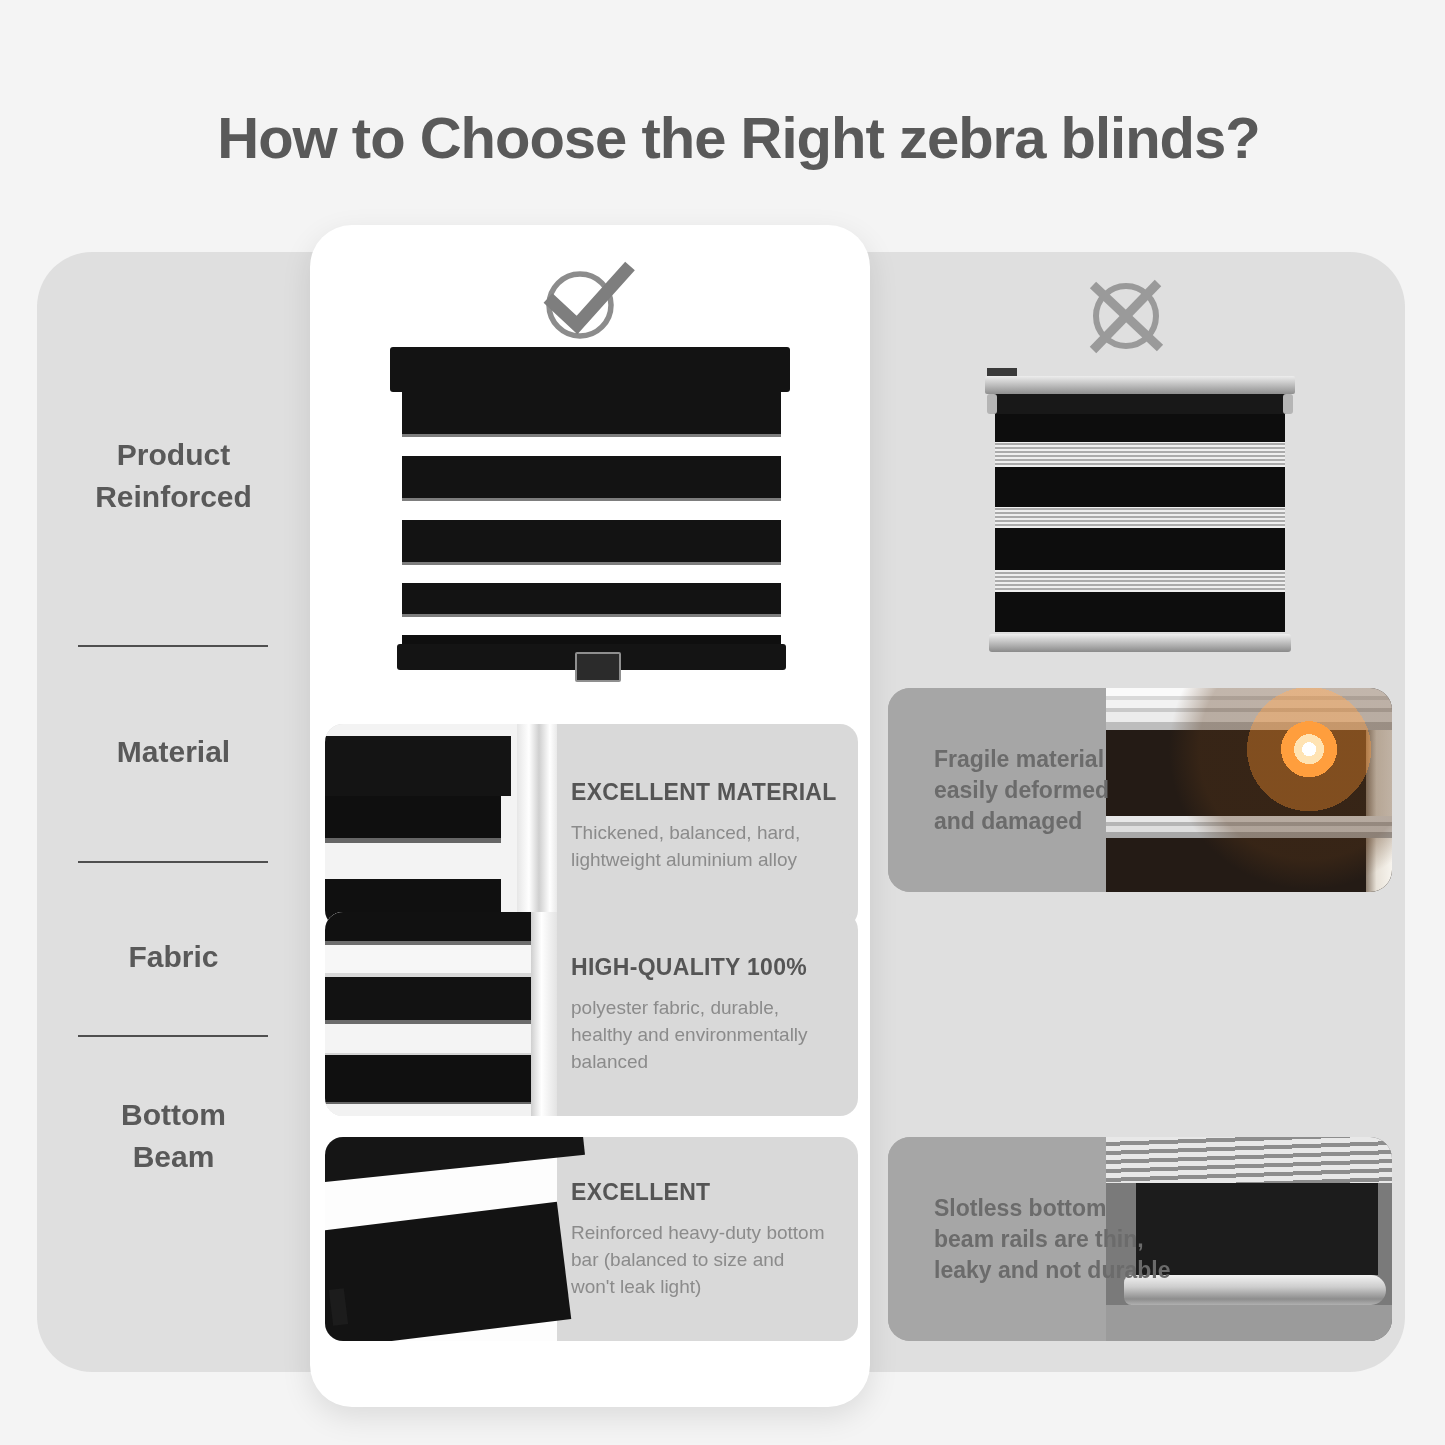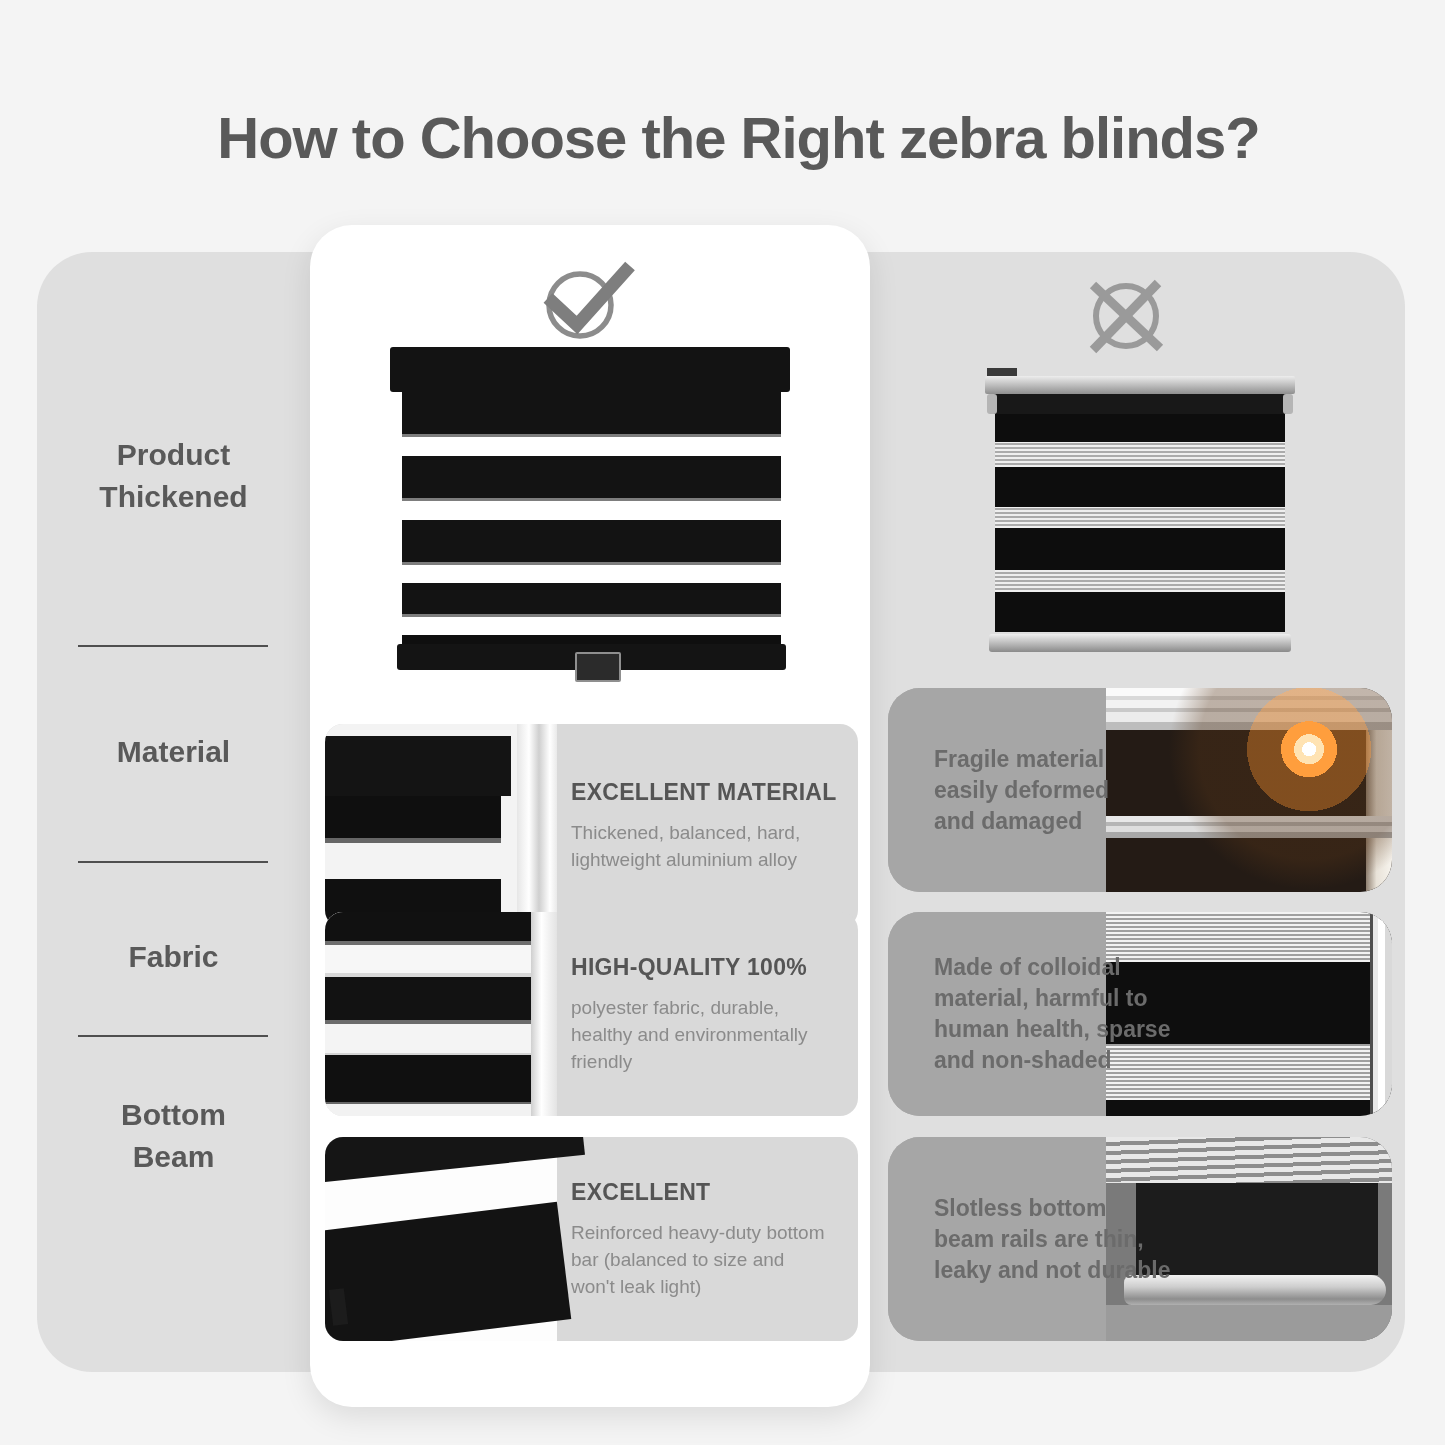--- a/index.html
+++ b/index.html
@@ -87,21 +87,21 @@
       #101010 70%,#101010 93%,#676767 93%,#676767 94%,
       #f2f2f2 94%,#f2f2f2 100%);}
   .gf-frame{position:absolute;right:0;top:0;width:26px;height:100%;
     background:linear-gradient(90deg,#cfcfcf 0%,#ffffff 40%,#e3e3e3 100%);}
   .gb-top{position:absolute;left:-12px;top:-20px;width:270px;height:52px;background:#151515;transform:rotate(-6deg);}
   .gb-body{position:absolute;left:-16px;top:80px;width:256px;height:118px;background:#131313;transform:rotate(-7deg);}
   .gb-clip{position:absolute;left:6px;top:152px;width:15px;height:36px;background:#1c1c1c;transform:rotate(-7deg);}
   
   .brow{
     position:absolute;left:888px;width:504px;height:204px;
-    background:#a6a6a6;border-radius:32px;overflow:hidden;
+    background:#a6a6a6;border-radius:22px;overflow:hidden;
   }
   .btext{
     position:absolute;left:46px;top:0;bottom:0;width:260px;z-index:3;
     display:flex;align-items:center;
     font-size:23px;font-weight:bold;color:#6b6b6b;line-height:31px;white-space:pre-line;
   }
   .bphoto{position:absolute;right:0;top:0;width:286px;height:100%;}
   .bfade{position:absolute;left:-2px;top:0;bottom:0;width:130px;z-index:2;
     background:linear-gradient(90deg,#a6a6a6 0%,#a6a6a6 25%,rgba(166,166,166,0) 100%);}
   
@@ -132,21 +132,21 @@
 <body>
 
 <div class="canvas">
 
   <h1 class="title">How to Choose the Right zebra blinds?</h1>
 
   <div class="panel"></div>
   <div class="card"></div>
 
   <div class="side-label" style="top:434px">Product
-Thickened</div>
+Reinforced</div>
   <div class="side-divider" style="top:645px"></div>
   <div class="side-label" style="top:731px">Material</div>
   <div class="side-divider" style="top:861px"></div>
   <div class="side-label" style="top:936px">Fabric</div>
   <div class="side-divider" style="top:1035px"></div>
   <div class="side-label" style="top:1094px">Bottom
 Beam</div>
 
   <svg class="verdict" style="left:540px;top:258px" width="100" height="90" viewBox="0 0 100 90">
     <circle cx="40" cy="47" r="31" fill="none" stroke="#8c8c8c" stroke-width="5.5"></circle>
@@ -198,21 +198,21 @@
 
   <div class="grow" style="top:912px">
     <div class="gphoto">
       <div class="gf-stripes"></div>
       <div class="gf-frame"></div>
     </div>
     <div class="gtext">
       <div class="good-heading">HIGH-QUALITY 100%</div>
       <div class="good-body">polyester fabric, durable,
 healthy and environmentally
-friendly</div>
+balanced</div>
     </div>
   </div>
 
   <div class="grow" style="top:1137px">
     <div class="gphoto" style="background:#fdfdfd;">
       <div class="gb-top"></div>
       <div class="gb-body"></div>
       <div class="gb-clip"></div>
     </div>
     <div class="gtext">
@@ -230,33 +230,20 @@
       <div class="bm-rframe"></div>
       <div class="bm-sill"></div>
       <div class="bm-sun"></div>
     </div>
     <div class="bfade"></div>
     <div class="btext">Fragile material
 easily deformed
 and damaged</div>
   </div>
 
-  <div class="brow" style="top:912px">
-    <div class="bphoto">
-      <div class="bf-base"></div>
-      <div class="bf-sheer bf-sh1"></div>
-      <div class="bf-sheer bf-sh2"></div>
-      <div class="bf-frame"></div>
-    </div>
-    <div class="bfade"></div>
-    <div class="btext">Made of colloidal
-material, harmful to
-human health, sparse
-and non-shaded</div>
-  </div>
 
   <div class="brow" style="top:1137px">
     <div class="bphoto">
       <div class="bb-base"></div>
       <div class="bb-slats"></div>
       <div class="bb-fabric"></div>
       <div class="bb-below"></div>
       <div class="bb-rail"></div>
     </div>
     <div class="bfade"></div>

